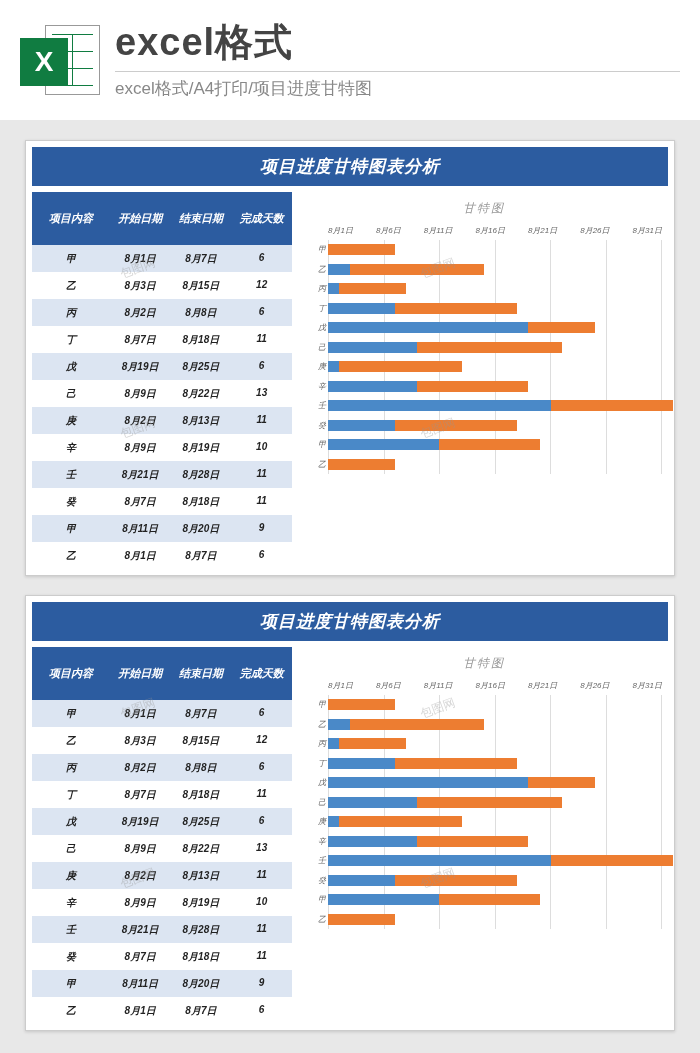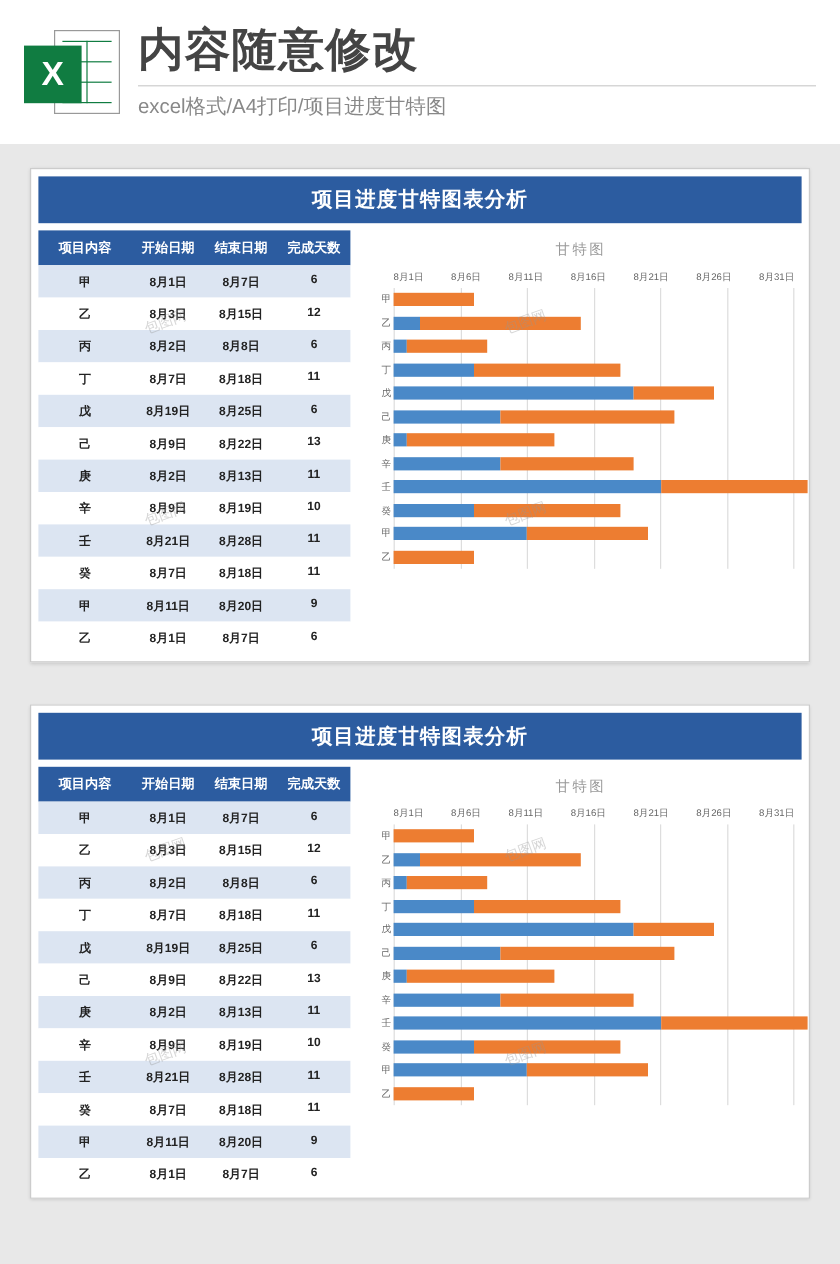--- a/index.html
+++ b/index.html
@@ -70,21 +70,22 @@
       font-size: 17px;
       color: #888;
       border-top: 1px solid #ccc;
       padding-top: 5px;
       margin-top: 5px;
     }
     .sheets-area {
       padding: 20px 25px;
       display: flex;
       flex-direction: column;
-      gap: 35px;
+      gap: 19px;
+      font-style: italic;
     }
     .sheet-card {
       background: #fff;
       border: 1px solid #ccc;
       width: 100%;
       padding: 6px;
       box-shadow: 0 1px 3px rgba(0,0,0,.15);
     }
     .panel-title {
       background: #2c5ca0;
@@ -104,21 +105,21 @@
     .th-row {
       display: flex;
       background: #2c5ca0;
       color: #fff;
       font-size: 11px;
       font-weight: bold;
     }
     .th-row > div {
       flex: 1;
       text-align: center;
-      padding: 7px 2px;
+      padding: 19px 2px;
     }
     .th-row > div:first-child { flex: 1.3; }
     .td-row {
       display: flex;
       font-size: 10px;
       color: #222;
       font-weight: bold;
     }
     .td-row > div {
       flex: 1;
@@ -205,21 +206,21 @@
   </style>
 </head>
 <body>
 
 <div class="header">
   <div class="excel-icon">
     <div class="sheet"></div>
     <div class="badge">X</div>
   </div>
   <div class="header-text">
-    <div class="main-title">内容随意修改</div>
+    <div class="main-title">excel格式</div>
     <div class="sub-title">excel格式/A4打印/项目进度甘特图</div>
   </div>
 </div>
 
 <div class="sheets-area">
   <div class="sheet-card">
     <div class="panel-title">项目进度甘特图表分析</div>
     <div class="panel-body">
       <div class="data-table">
         <div class="th-row">

